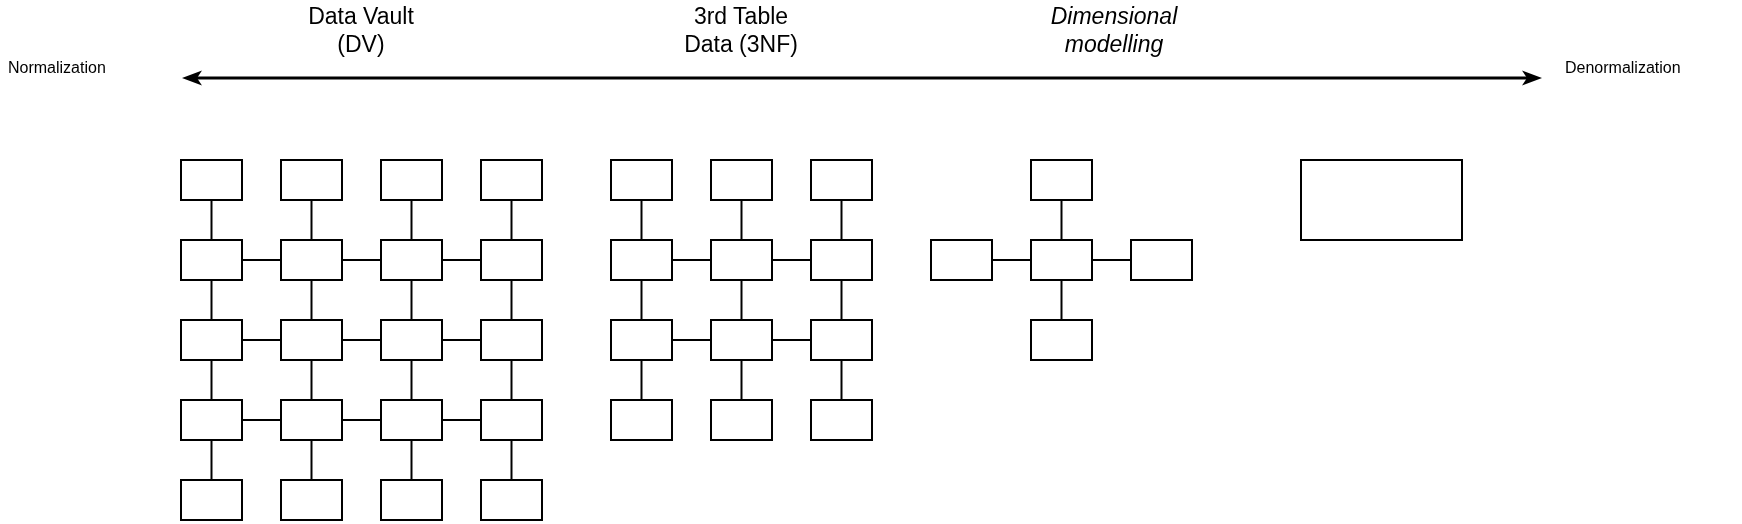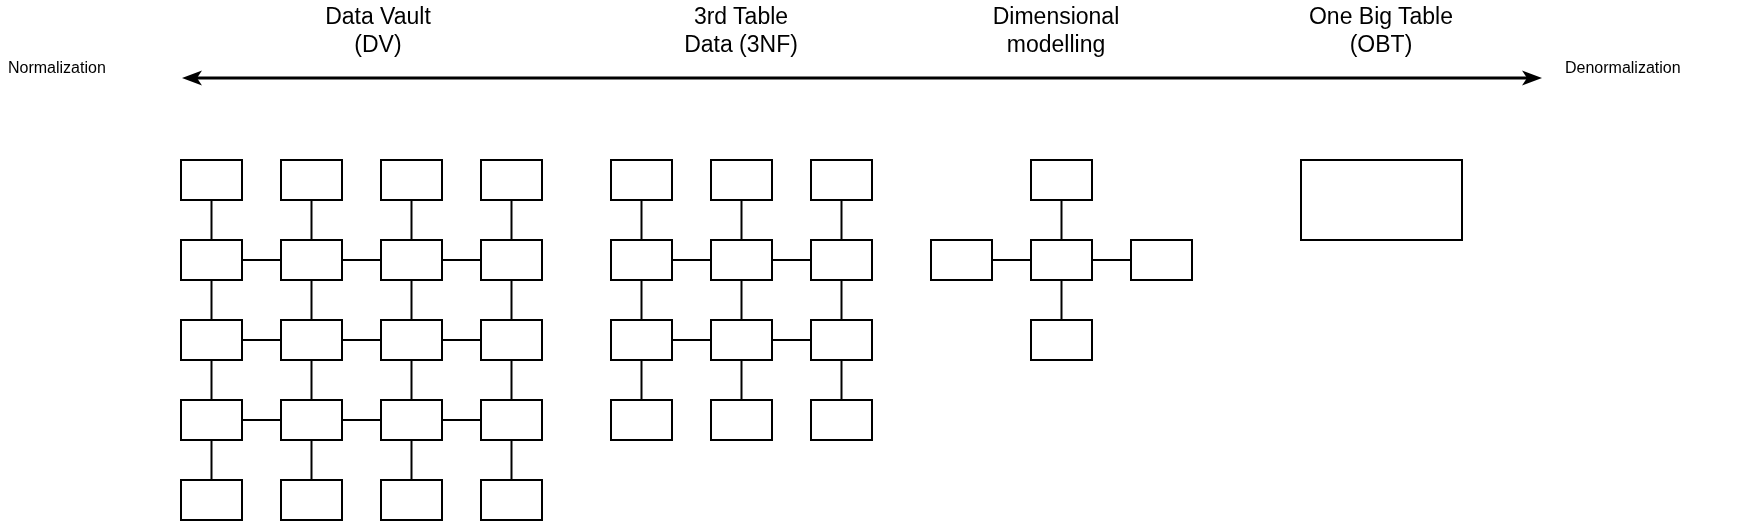--- a/index.html
+++ b/index.html
@@ -129,33 +129,29 @@
       <rect x="931" y="240" width="61" height="40" fill="#ffffff" stroke="#000000" stroke-width="2"></rect>
       <rect x="1131" y="240" width="61" height="40" fill="#ffffff" stroke="#000000" stroke-width="2"></rect>
       <rect x="1031" y="240" width="61" height="40" fill="#ffffff" stroke="#000000" stroke-width="2"></rect>
       <rect x="1301" y="160" width="161" height="80" fill="#ffffff" stroke="#000000" stroke-width="2"></rect>
     </svg>
 
   <div class="axis-label" id="axis-left">Normalization</div>
 
   <div class="axis-label" id="axis-right">Denormalization</div>
 
-  <div class="approach-label" style="left: 378px;">
+  <div class="approach-label" style="left: 361px;">
     <div>Data Vault</div>
     <div>(DV)</div>
   </div>
 
   <div class="approach-label" style="left: 741px;">
     <div>3rd Table</div>
     <div>Data (3NF)</div>
   </div>
 
-  <div class="approach-label" style="left: 1056px;">
+  <div class="approach-label" style="left: 1114px; font-style: italic;">
     <div>Dimensional</div>
     <div>modelling</div>
   </div>
 
-  <div class="approach-label" style="left: 1381px;">
-    <div>One Big Table</div>
-    <div>(OBT)</div>
-  </div>
 
 </div>
 
 </body></html>

